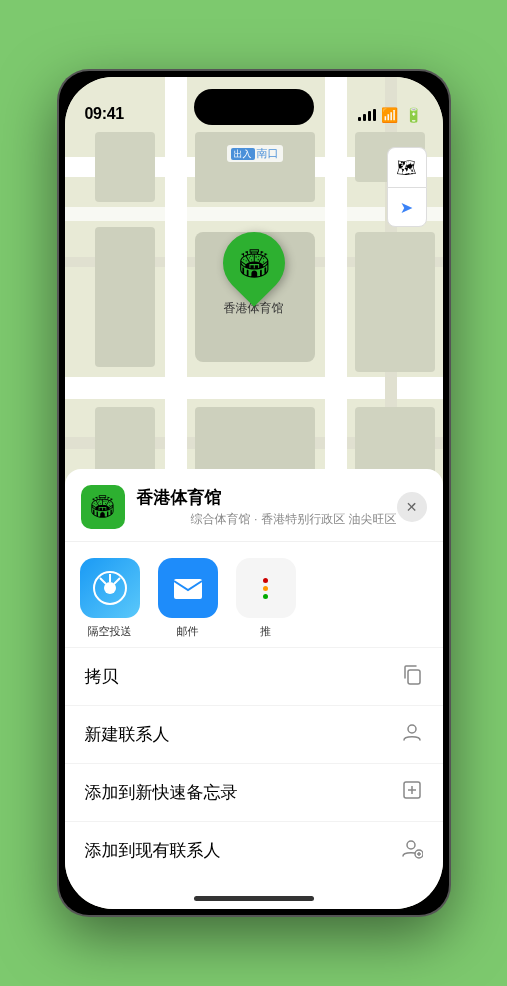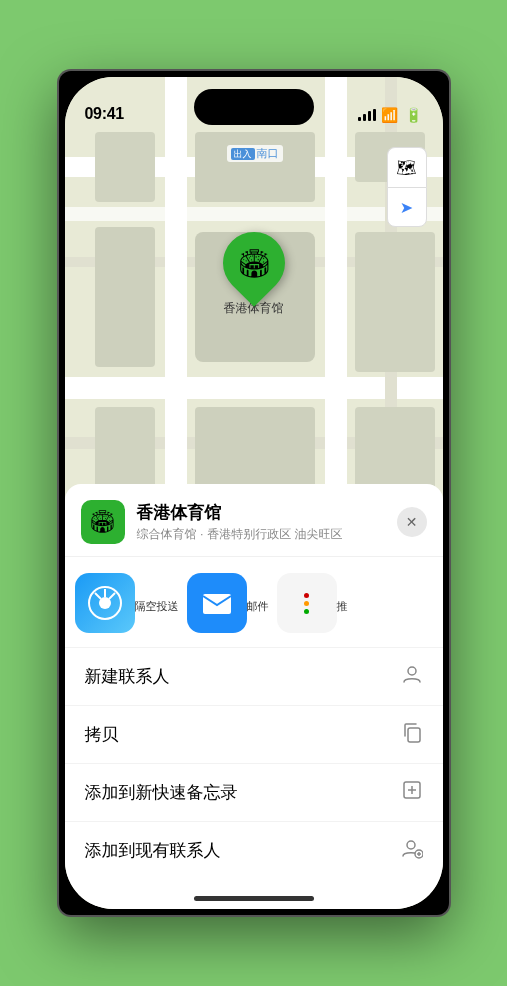--- a/index.html
+++ b/index.html
@@ -9,21 +9,21 @@
       background: #7dc96e;
       display: flex;
       align-items: center;
       justify-content: center;
       font-family: -apple-system, 'PingFang SC', 'Helvetica Neue', sans-serif;
     }
     .phone-frame {
       width: 390px;
       height: 844px;
       background: #000;
-      border-radius: 12px;
+      border-radius: 30px;
       position: relative;
       box-shadow: 0 0 0 2px #555, 0 20px 60px rgba(0,0,0,0.5);
       overflow: hidden;
     }
     .phone-screen {
       position: absolute;
       top: 6px; left: 6px; right: 6px; bottom: 6px;
       border-radius: 48px;
       overflow: hidden;
       background: #e8ead6;
@@ -196,20 +196,21 @@
     .location-info { flex: 1; }
     .location-name {
       font-size: 17px;
       font-weight: 600;
       color: #000;
     }
     .location-sub {
       font-size: 12px;
       color: #888;
       margin-top: 2px;
+      text-align: right;
     }
     .close-btn {
       width: 30px;
       height: 30px;
       background: #e8e8e8;
       border-radius: 50%;
       display: flex;
       align-items: center;
       justify-content: center;
       font-size: 14px;
@@ -220,21 +221,21 @@
     
     .share-apps {
       display: flex;
       padding: 16px 10px 8px;
       gap: 8px;
       overflow-x: auto;
       scrollbar-width: none;
     }
     .share-app {
       display: flex;
-      flex-direction: row;
+      flex-direction: column;
       align-items: center;
       min-width: 70px;
       cursor: pointer;
     }
     .app-icon {
       width: 60px;
       height: 60px;
       border-radius: 14px;
       display: flex;
       align-items: center;
@@ -393,35 +394,35 @@
               <div style="width:5px; height:5px; background:#f90; border-radius:50%;"></div>
               <div style="width:5px; height:5px; background:#0a0; border-radius:50%;"></div>
             </div>
           </div>
           <span class="app-label">推</span>
         </div>
 
       </div>
 
       <div class="action-row">
+        <span class="action-label">拷贝</span>
+        <span class="action-icon">
+          <svg width="22" height="22" viewBox="0 0 22 22" fill="none">
+            <rect x="7" y="7" width="12" height="14" rx="2" stroke="#888" stroke-width="1.5"></rect>
+            <path d="M4 15 L4 4 Q4 3 5 3 L15 3" stroke="#888" stroke-width="1.5" stroke-linecap="round"></path>
+          </svg>
+        </span>
+      </div>
+
+      <div class="action-row">
         <span class="action-label">新建联系人</span>
         <span class="action-icon">
           <svg width="22" height="22" viewBox="0 0 22 22" fill="none">
             <circle cx="11" cy="8" r="4" stroke="#888" stroke-width="1.5"></circle>
             <path d="M3 19 C3 14.5 19 14.5 19 19" stroke="#888" stroke-width="1.5" stroke-linecap="round"></path>
-          </svg>
-        </span>
-      </div>
-
-      <div class="action-row">
-        <span class="action-label">拷贝</span>
-        <span class="action-icon">
-          <svg width="22" height="22" viewBox="0 0 22 22" fill="none">
-            <rect x="7" y="7" width="12" height="14" rx="2" stroke="#888" stroke-width="1.5"></rect>
-            <path d="M4 15 L4 4 Q4 3 5 3 L15 3" stroke="#888" stroke-width="1.5" stroke-linecap="round"></path>
           </svg>
         </span>
       </div>
 
       <div class="action-row">
         <span class="action-label">添加到新快速备忘录</span>
         <span class="action-icon">
           <svg width="22" height="22" viewBox="0 0 22 22" fill="none">
             <rect x="3" y="3" width="16" height="16" rx="2" stroke="#888" stroke-width="1.5"></rect>
             <line x1="7" y1="11" x2="15" y2="11" stroke="#888" stroke-width="1.5"></line>

